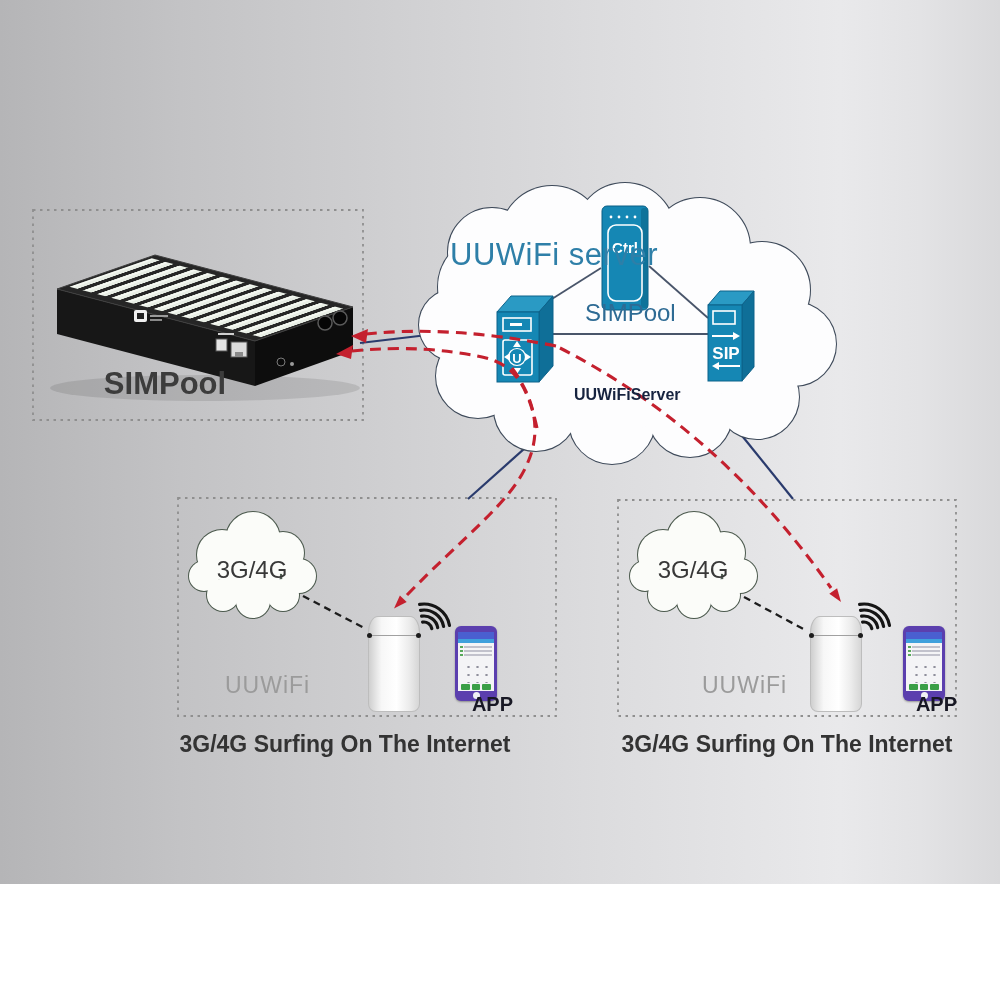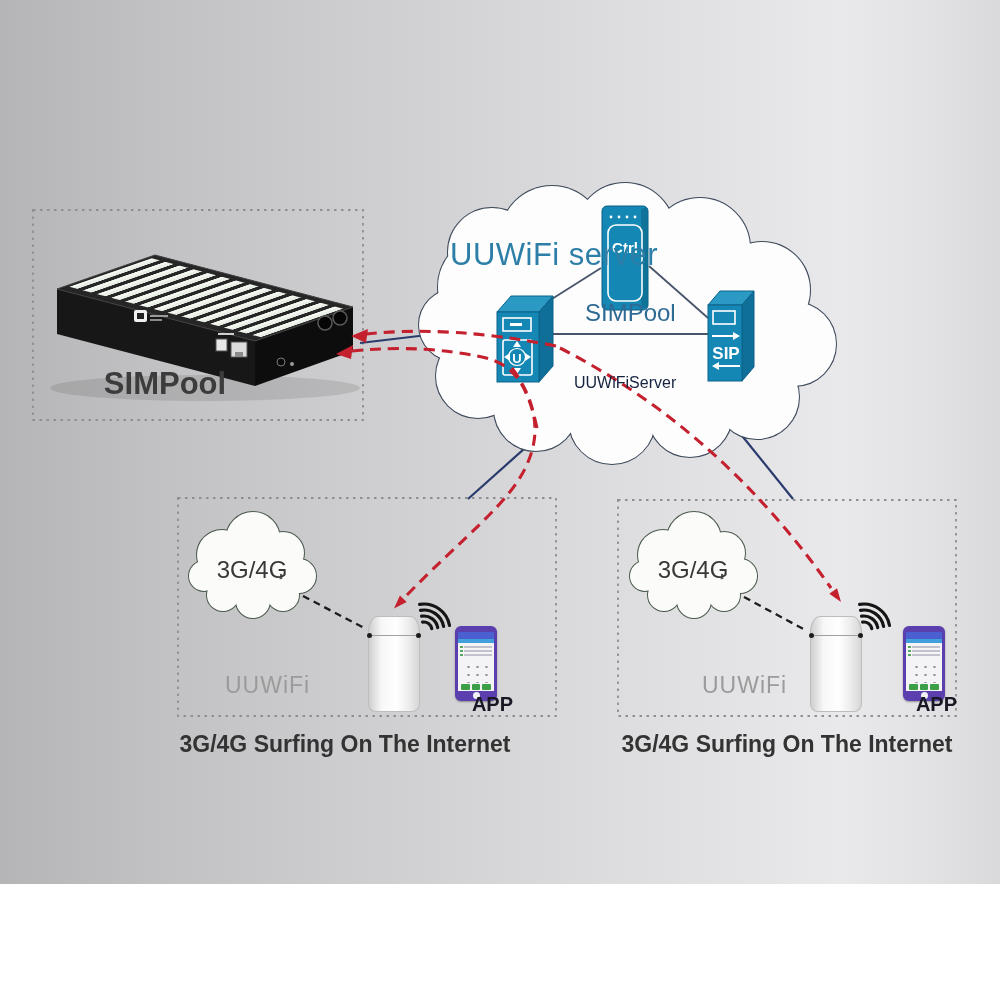--- a/index.html
+++ b/index.html
@@ -5,21 +5,21 @@
   html,body{margin:0;padding:0;}
   .stage{
     position:relative;width:1000px;height:884px;overflow:hidden;
     background:linear-gradient(90deg,#b5b5b7 0%,#c3c3c5 18%,#cfcfd1 38%,#dcdcde 60%,#e9e9eb 84%,#e3e3e5 92%,#d9d9db 100%);
     font-family:"Liberation Sans",sans-serif;
   }
   .stage svg{position:absolute;left:0;top:0;}
   .lbl{position:absolute;white-space:nowrap;}
   .cloud-title{left:450px;top:237px;font-size:31px;letter-spacing:.5px;color:var(--title_teal);}
   .internet{left:585px;top:299px;font-size:24px;color:var(--internet_blue);}
-  .uuwifiserver{left:574px;top:374px;font-size:16px;font-weight:normal;color:var(--server_label_navy);}
+  .uuwifiserver{left:574px;top:386px;font-size:16px;font-weight:bold;color:var(--server_label_navy);}
   .simpool-label{left:75px;top:366px;width:180px;text-align:center;font-size:31px;font-weight:600;color:#3c3c3c;}
   .net-label{font-size:24px;color:#383838;width:100px;text-align:center;top:556px;}
   .net-label.l{left:202px;} .net-label.r{left:643px;}
   .uuwifi-label{font-size:23px;color:var(--label_gray);width:100px;text-align:left;top:672px;letter-spacing:1px;}
   .uuwifi-label.l{left:225px;} .uuwifi-label.r{left:702px;}
   .app-label{font-size:20px;font-weight:bold;color:#181824;width:60px;text-align:right;top:693px;}
   .app-label.l{left:453px;} .app-label.r{left:897px;}
   .caption{font-size:23px;font-weight:600;color:var(--caption_dark);text-align:center;top:731px;}
   .caption.l{left:155px;width:380px;} .caption.r{left:617px;width:340px;}
 

